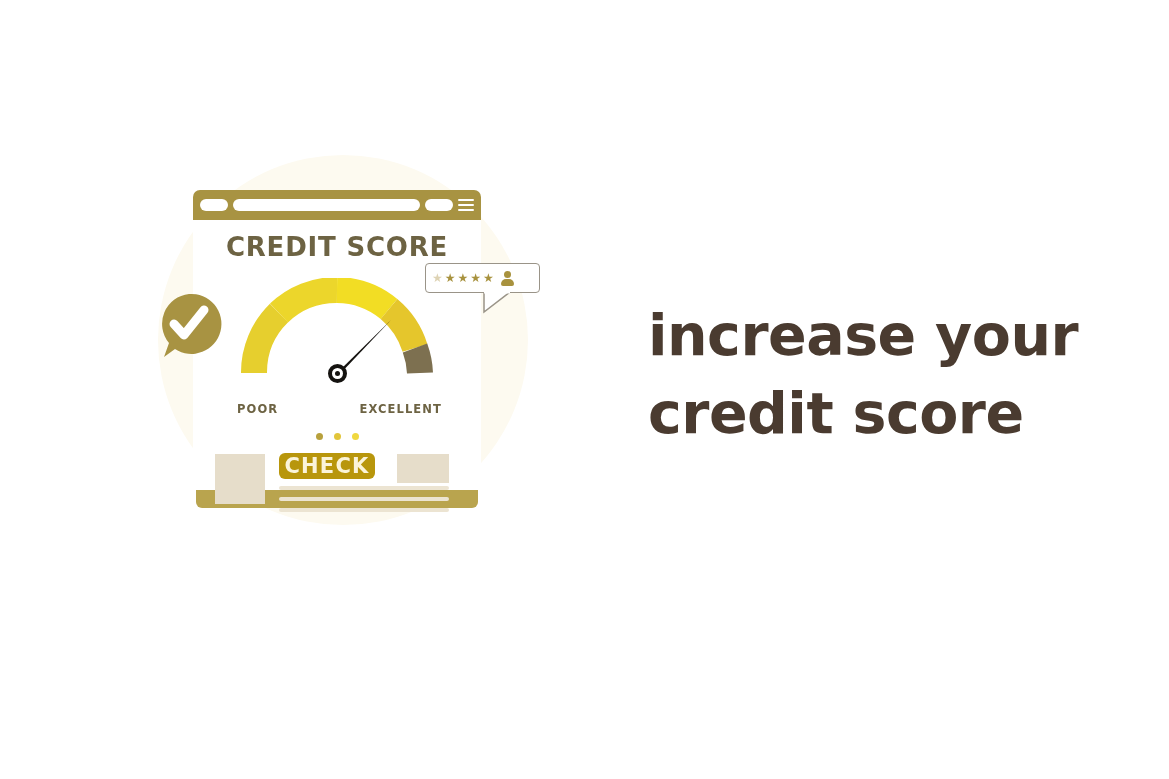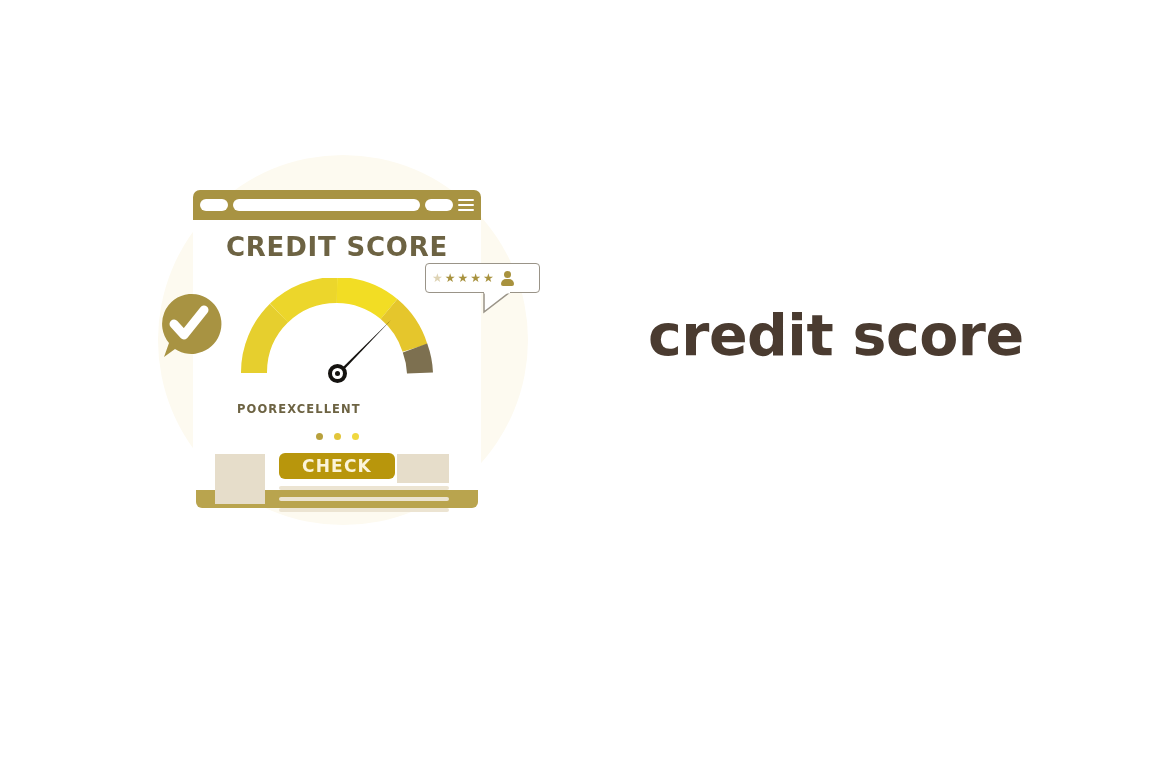--- a/index.html
+++ b/index.html
@@ -157,21 +157,21 @@
     border-radius: 50%;
     background: #151310;
   }
 
   .gauge-labels {
     position: absolute;
     left: 44px;
     top: 212px;
     width: 205px;
     display: flex;
-    justify-content: flex-start;
+    justify-content: space-between;
     font-size: 11.5px;
     font-weight: 700;
     letter-spacing: 1.1px;
     color: #6d6343;
     font-family: "DejaVu Sans", sans-serif;
   }
 
   
   .dots {
     position: absolute;
@@ -207,28 +207,28 @@
   }
   .block-right {
     position: absolute;
     left: 204px; top: 6px;
     width: 52px; height: 29px;
     background: #e6ddca;
   }
   .check-btn {
     position: absolute;
     left: 86px; top: 5px;
-    width: 116px; height: 26px;
+    width: 96px; height: 26px;
     background: #b8960c;
     border-radius: 6px;
     display: flex;
     align-items: center;
     justify-content: center;
     color: #fbf4d9;
-    font-size: 17px;
+    font-size: 21px;
     font-weight: 700;
     letter-spacing: 1.2px;
     font-family: "DejaVu Sans", sans-serif;
   }
   .lines {
     position: absolute;
     left: 86px; top: 38px;
     width: 170px;
   }
   .lines i {
@@ -402,16 +402,17 @@
         </span>
       </div>
       <svg class="tooltip-tail" width="30" height="22" viewBox="0 0 30 22">
         <path d="M1 0 L27 0 L1 20 Z" fill="#ffffff" stroke="#9a9488" stroke-width="1.5"></path>
         <path d="M1 0 L27 0" stroke="#ffffff" stroke-width="3"></path>
       </svg>
     </div>
   </div>
 
   <h1 class="headline">
+    <span class="ln">increase your</span>
     <span class="ln">credit score</span>
   </h1>
 
 </div>
 
 </body></html>

